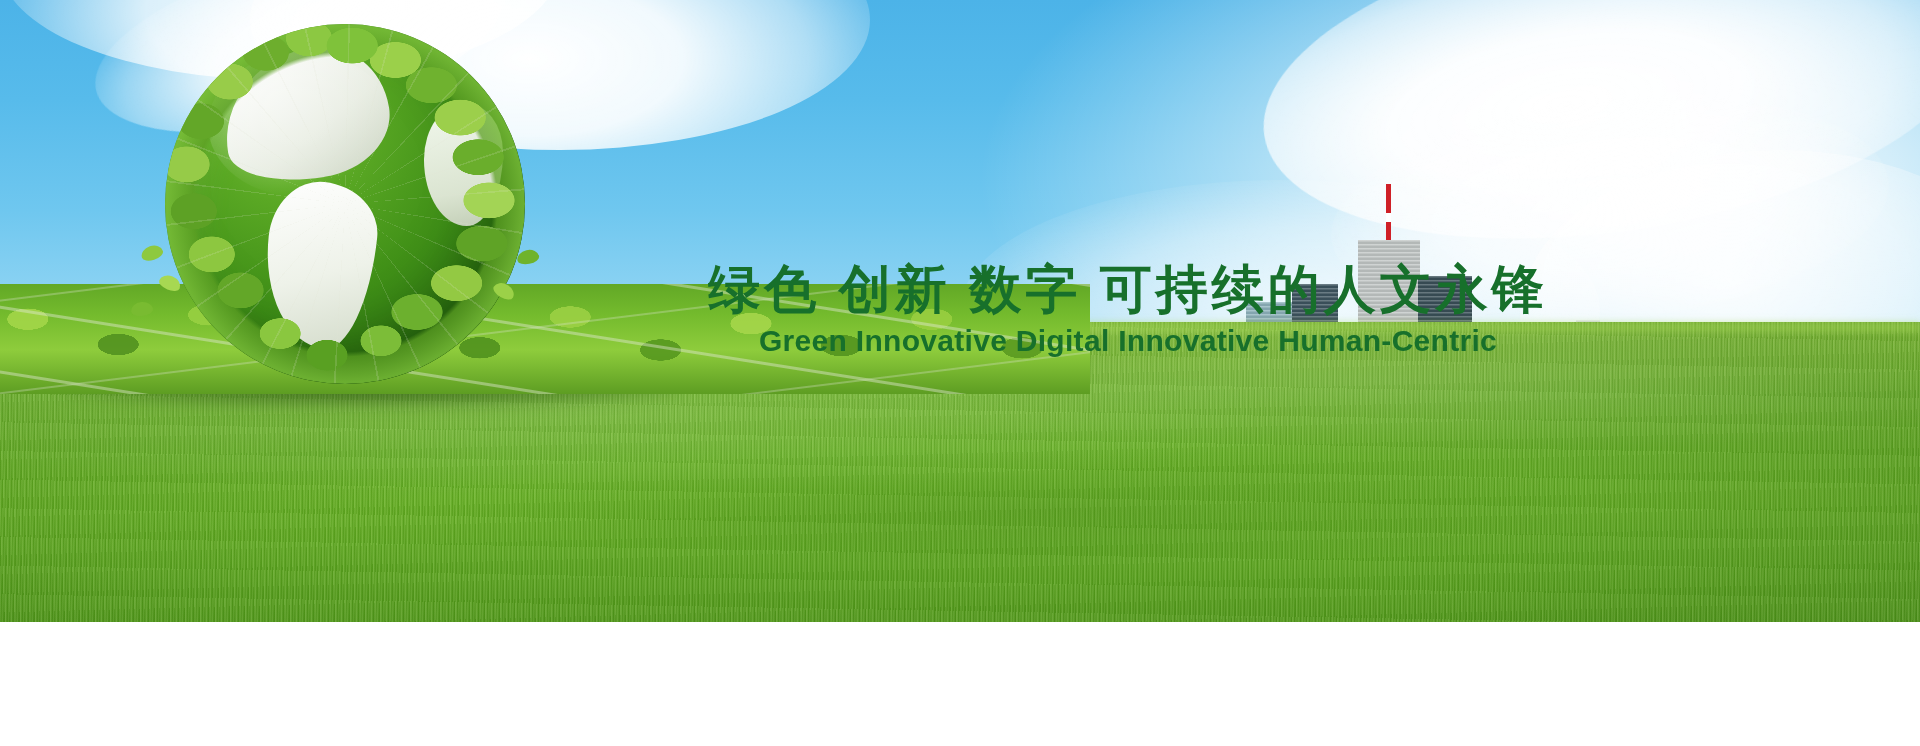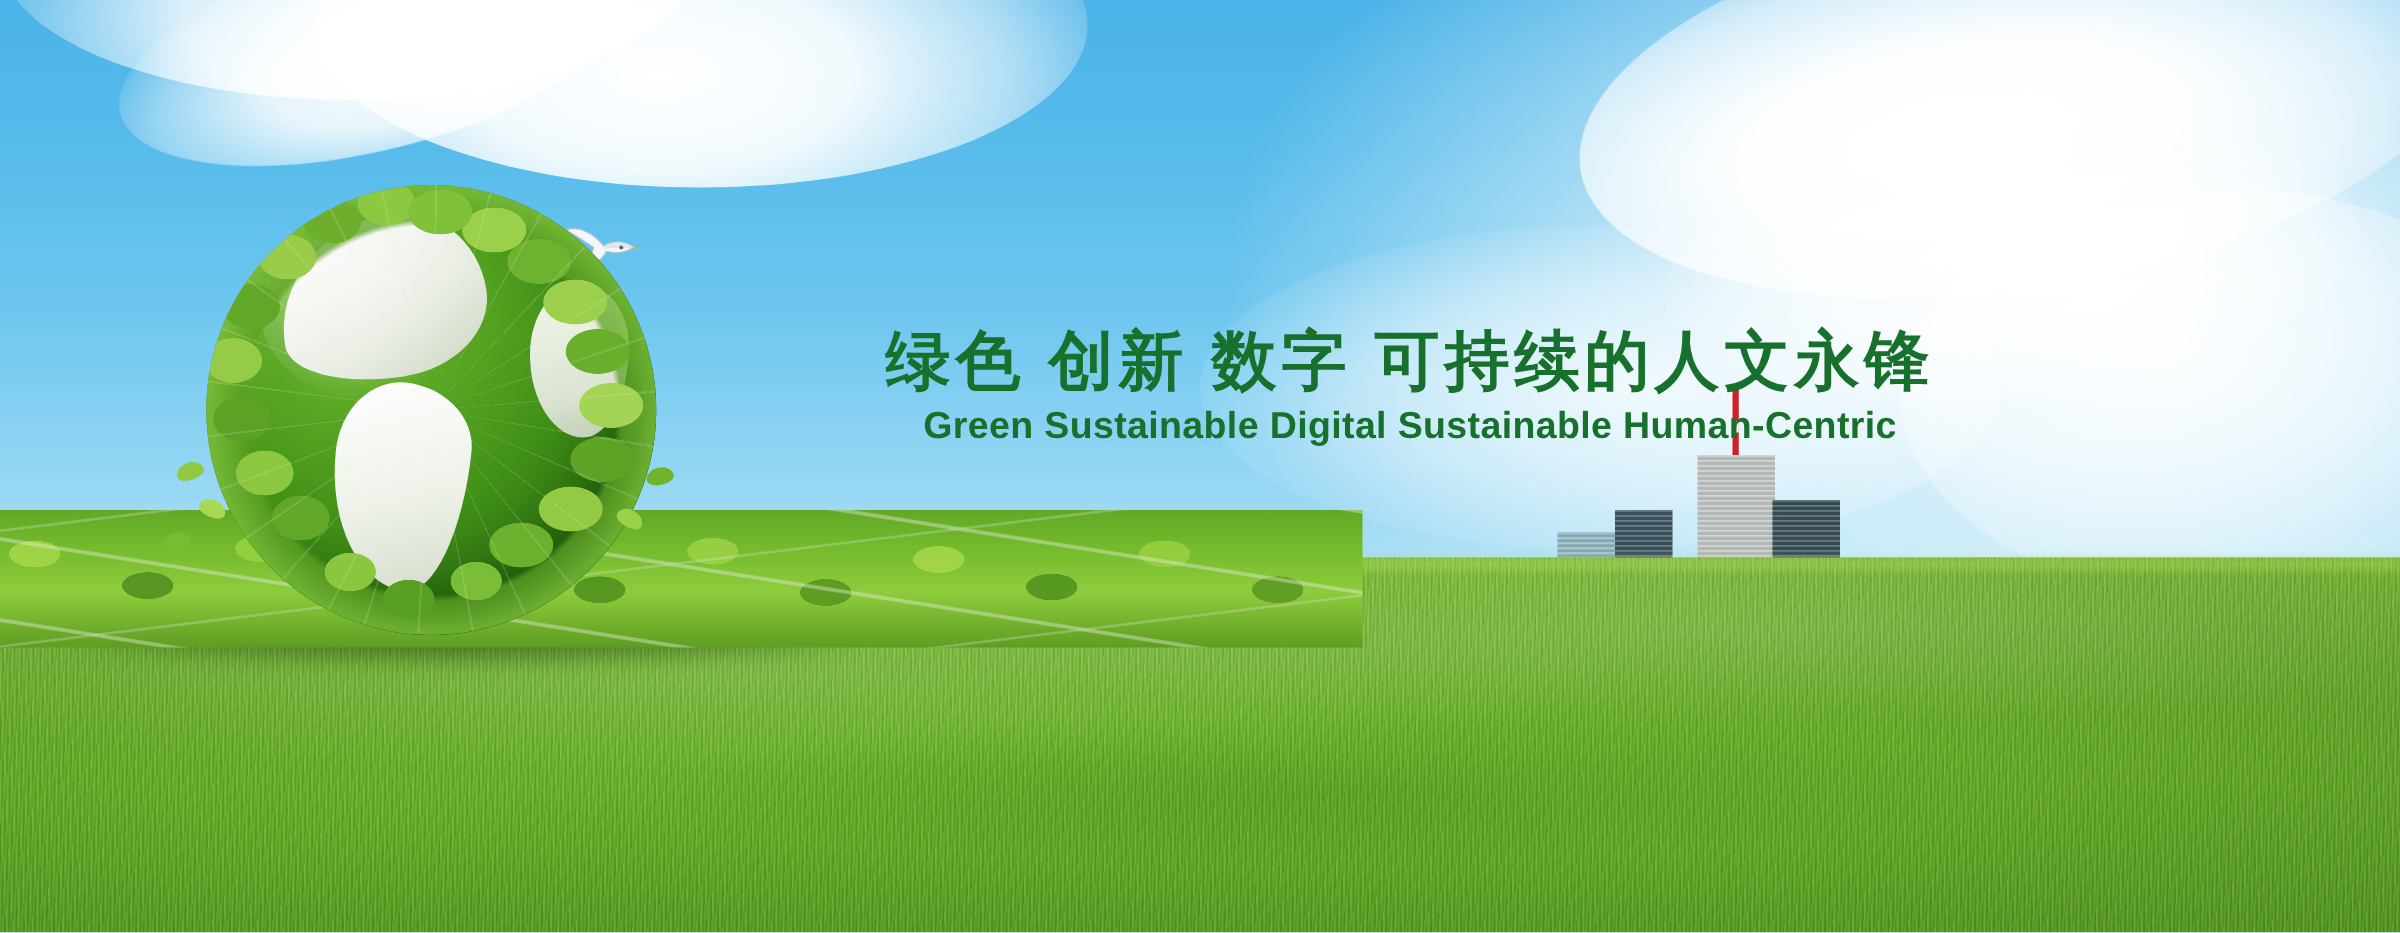--- a/index.html
+++ b/index.html
@@ -3,21 +3,21 @@
 <meta charset="utf-8">
 <title>Green Banner</title>
 <style>
   * { margin:0; padding:0; box-sizing:border-box; }
   html,body { background:#fff; }
   body { font-family:"Liberation Sans","DejaVu Sans",sans-serif; }
 
   #banner {
     position:relative;
     width:1920px;
-    height:746px;
+    height:622px;
     overflow:hidden;
     background:#6ec7ee;
   }
 
   
   .sky {
     position:absolute; inset:0;
     background:
       linear-gradient(180deg,
         #4cb3e8 0%,
@@ -421,16 +421,16 @@
     </div>
     <div class="leaf-fly" style="left:-4px;  top:262px; background:#8ec93f; transform:rotate(-18deg);"></div>
     <div class="leaf-fly" style="left:14px;  top:292px; background:#a7d852; transform:rotate(22deg);"></div>
     <div class="leaf-fly" style="left:-14px; top:318px; background:#79bb31; transform:rotate(-6deg);"></div>
     <div class="leaf-fly" style="left:348px; top:300px; background:#9bd148; transform:rotate(30deg);"></div>
     <div class="leaf-fly" style="left:372px; top:266px; background:#6fb32c; transform:rotate(-12deg);"></div>
   </div>
 
   <div class="headline-block">
     <div class="headline-cn" style="color:#17702b;">绿色  创新  数字  可持续的人文永锋</div>
-    <div class="headline-en" style="color:#17702b;">Green   Sustainable   Digital   Sustainable   Human-Centric</div>
+    <div class="headline-en" style="color:#17702b;">Green   Innovative   Digital   Innovative   Human-Centric</div>
   </div>
 
 </div>
 
 </body></html>

